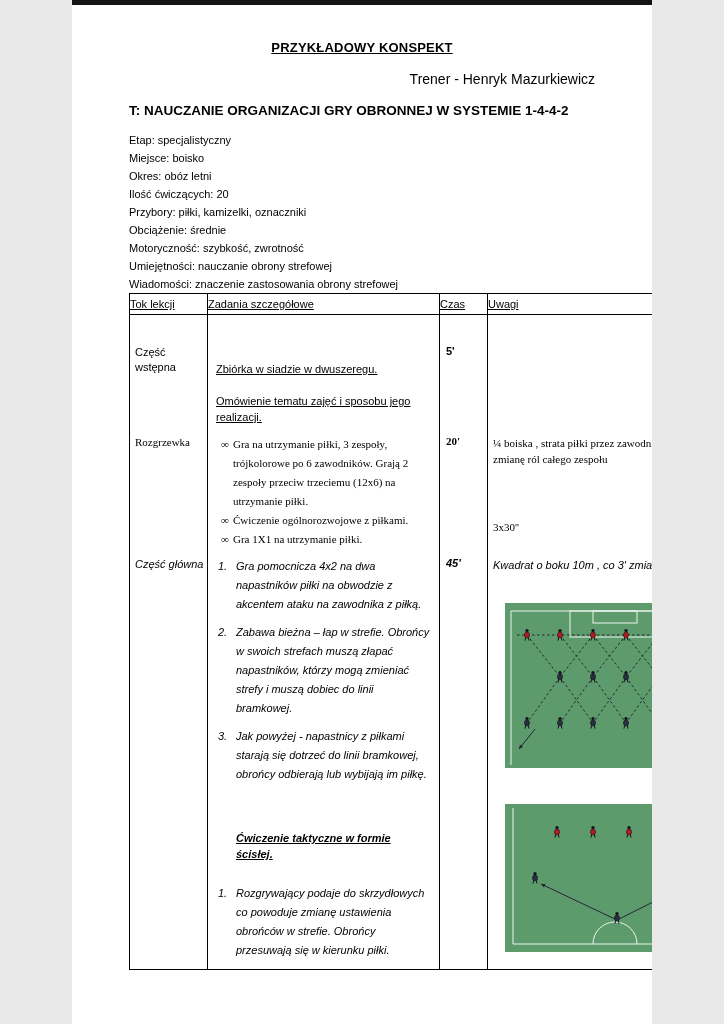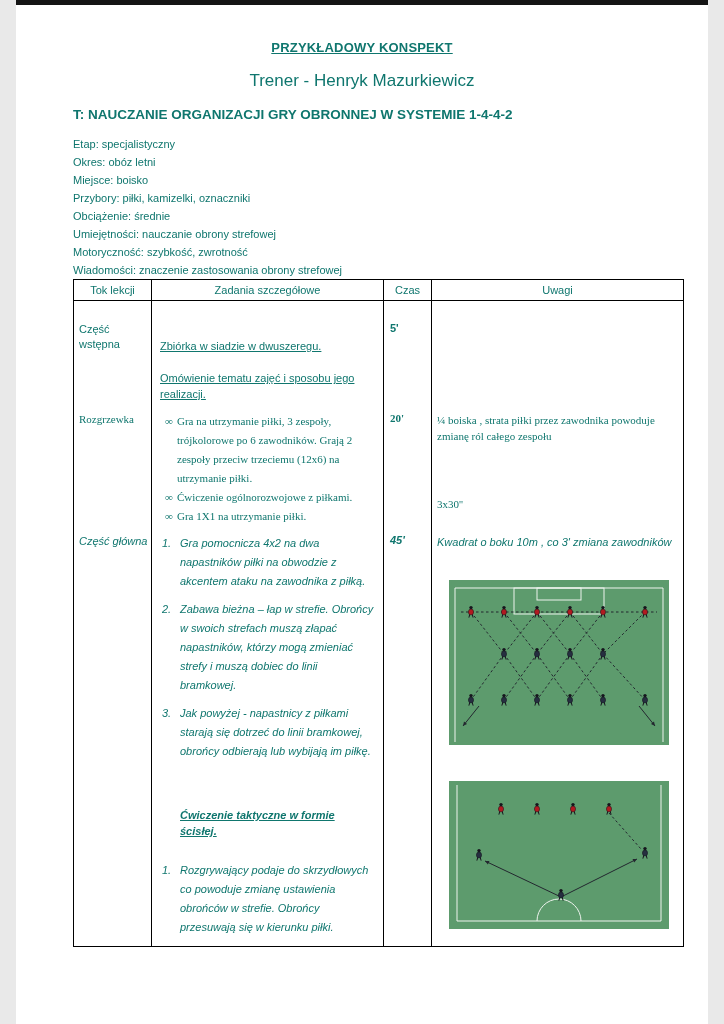--- a/index.html
+++ b/index.html
@@ -1,43 +1,43 @@
 <!DOCTYPE html>
 <html><head>
 <meta charset="utf-8">
 <style>
   html,body{margin:0;padding:0;background:#e9e9e9;}
   .page{
-    width:692px;height:1024px;margin:0 auto;background:#ffffff;
+    width:580px;height:1024px;margin:0 auto;background:#ffffff;
     position:relative;overflow:hidden;
     font-family:"Liberation Sans","DejaVu Sans",sans-serif;
-    color:#0f766e;
+    color:#000000;
   }
   .top-rule{position:absolute;top:0;left:0;width:724px;height:5px;background:#141414;}
   .inner{padding:40px 57px 0 57px;}
   .t1,.t2{
     text-align:center;font-size:13px;font-weight:bold;
     text-decoration:underline;margin:0 0 16px 0;letter-spacing:.2px;
   }
-  .trainer{text-align:center;font-size:17px;margin:0 0 16px 0;}
+  .trainer{text-align:right;font-size:14px;margin:0 0 16px 0;}
   .topic{font-size:13.5px;font-weight:bold;margin:0 0 13px 0;}
   .meta div{font-size:11px;line-height:18px;}
   .meta{}
 
   table.lesson{
     border-collapse:collapse;width:610px;table-layout:fixed;
     font-size:11px;
   }
   table.lesson, table.lesson th{border:1px solid #000;}
   table.lesson td{border-left:1px solid #000;border-right:1px solid #000;vertical-align:top;}
-  th{font-weight:normal;height:18px;padding:1px 0;text-align:center;}
+  th{font-weight:normal;height:18px;padding:1px 0;text-align:left;text-decoration:underline;}
 
   tr.r1{height:88px;} tr.r2{height:122px;font-family:Liberation Serif, serif;} tr.r3{height:398px;font-style:italic;}
   td.phase{padding:4px 3px 0 5px;line-height:15px;}
-  tr.r1 td.phase, tr.r1 td.tasks, tr.r1 td.time{padding-top:21px;}
+  tr.r1 td.phase, tr.r1 td.tasks, tr.r1 td.time{padding-top:30px;}
   td.tasks{padding:4px 6px 0 8px;}
   td.time{padding:4px 2px 0 6px;font-weight:bold;}
   td.notes{padding:4px 6px 0 5px;line-height:16px;}
 
   .taskline{margin:16px 0 6px 0;line-height:16px;text-decoration:underline;}
   .bullets .bitem{display:flex;line-height:19px;margin:0;}
   .bullets .bul{width:12px;flex:0 0 12px;margin-left:5px;text-align:left;}
   .bullets .btxt{flex:1;padding-right:2px;}
   .numbered .nitem{display:flex;line-height:19px;margin:0 0 9px 0;}
   .numbered .num{width:18px;flex:0 0 18px;margin-left:2px;}
@@ -56,26 +56,27 @@
 <div class="page">
   <div class="top-rule"></div>
   <div class="inner">
 
     <div class="t1">PRZYKŁADOWY KONSPEKT</div>
     <div class="trainer">Trener  -  Henryk Mazurkiewicz</div>
     <div class="topic">T: NAUCZANIE ORGANIZACJI GRY OBRONNEJ W SYSTEMIE 1-4-4-2</div>
 
     <div class="meta">
       <div>Etap: specjalistyczny</div>
+      <div>Miejsce: boisko</div>
       <div>Okres: obóz letni</div>
-      <div>Miejsce: boisko</div>
+      <div>Ilość ćwiczących: 20</div>
       <div>Przybory: piłki, kamizelki, oznaczniki</div>
       <div>Obciążenie: średnie</div>
+      <div>Motoryczność: szybkość, zwrotność</div>
       <div>Umiejętności: nauczanie obrony strefowej</div>
-      <div>Motoryczność: szybkość, zwrotność</div>
       <div>Wiadomości: znaczenie zastosowania obrony strefowej</div>
     </div>
 
     <table class="lesson">
       <colgroup>
         <col style="width:78px">
           <col style="width:232px">
           <col style="width:48px">
           <col style="width:252px">
       </colgroup>

